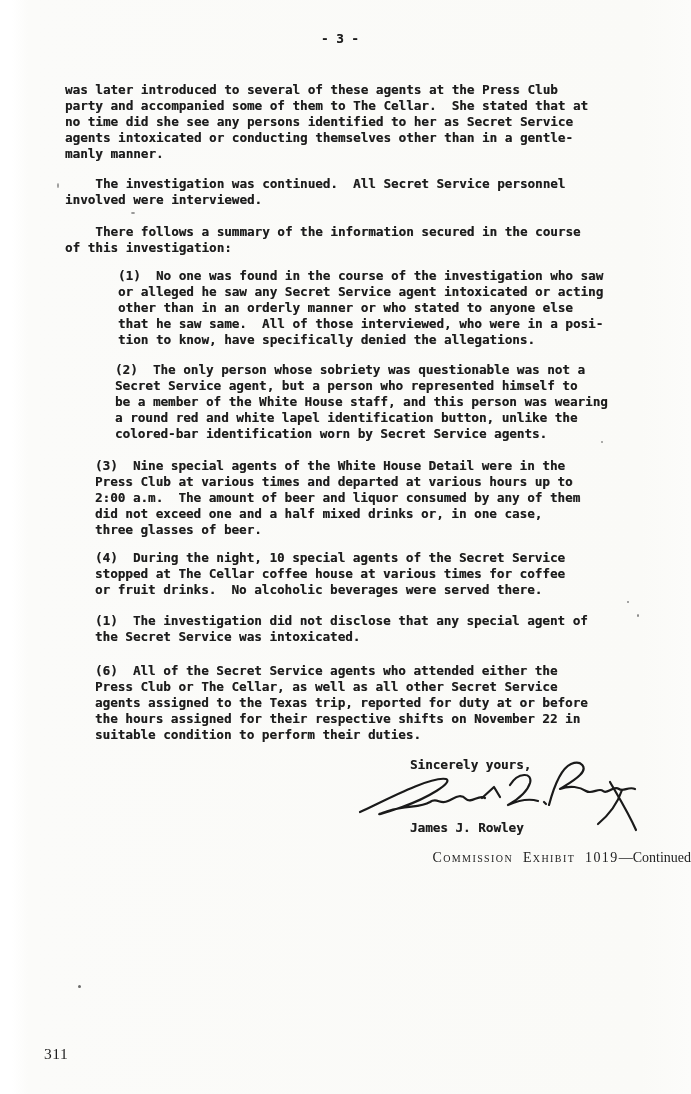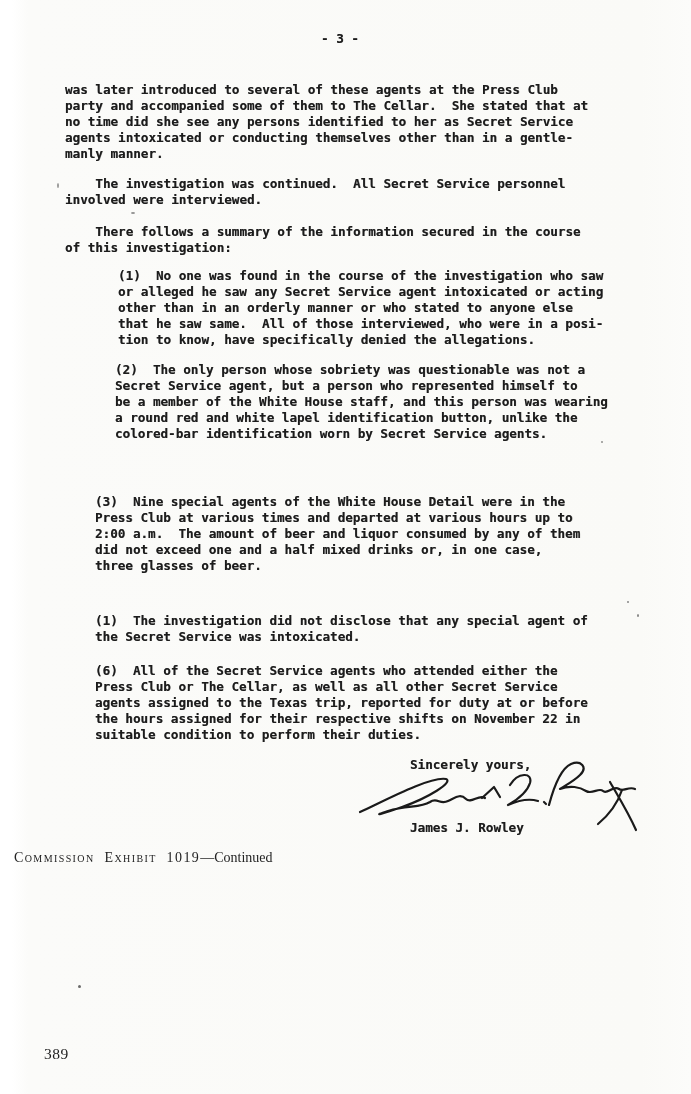--- a/index.html
+++ b/index.html
@@ -20,31 +20,31 @@
     font-weight:700;
     color:#1c1c1c;
     text-shadow:0.3px 0.3px 0.4px rgba(25,25,25,0.55);
   }
   #hdr-page-num{top:31px;left:0;right:11px;text-align:center;}
   #para-1{top:82px;left:65px;}
   #para-2{top:176px;left:65px;}
   #para-3{top:224px;left:65px;}
   #item-1{top:268px;left:95px;margin-left:23px;}
   #item-2{top:362px;left:95px;margin-left:20px;}
-  #item-3{top:458px;left:95px;margin-top:36px;}
+  #item-3{top:458px;left:95px;}
   #item-4{top:550px;left:95px;}
   #item-5{top:613px;left:95px;}
   #item-6{top:663px;left:95px;}
   #closing{top:757px;left:410px;}
   #typed-name{top:820px;left:410px;}
   #signature{position:absolute;top:760px;left:352px;width:292px;height:80px;}
   #signature path{fill:none;stroke:#1a1a1a;stroke-width:2.2;stroke-linecap:round;stroke-linejoin:round;}
   #caption{
     position:absolute;top:850px;left:14px;right:0;
-    text-align:left;
+    text-align:right;
     font-family:"Liberation Serif",serif;
     font-size:14px;color:#222;
   }
   #caption .sc{font-variant:small-caps;letter-spacing:1.4px;word-spacing:5px;}
   #footer-page-num{
     position:absolute;top:1045px;left:44px;
     font-family:"Liberation Serif",serif;
     font-size:15.5px;color:#1e1e1e;letter-spacing:0.5px;
   }
   .speck{position:absolute;background:#3a3a3a;border-radius:50%;opacity:0.75;}
@@ -85,20 +85,23 @@
 be a member of the White House staff, and this person was wearing
 a round red and white lapel identification button, unlike the
 colored-bar identification worn by Secret Service agents.</div>
 
   <div id="item-3" class="typed">(3)  Nine special agents of the White House Detail were in the
 Press Club at various times and departed at various hours up to
 2:00 a.m.  The amount of beer and liquor consumed by any of them
 did not exceed one and a half mixed drinks or, in one case,
 three glasses of beer.</div>
 
+  <div id="item-4" class="typed">(4)  During the night, 10 special agents of the Secret Service
+stopped at The Cellar coffee house at various times for coffee
+or fruit drinks.  No alcoholic beverages were served there.</div>
 
   <div id="item-5" class="typed">(1)  The investigation did not disclose that any special agent of
 the Secret Service was intoxicated.</div>
 
   <div id="item-6" class="typed">(6)  All of the Secret Service agents who attended either the
 Press Club or The Cellar, as well as all other Secret Service
 agents assigned to the Texas trip, reported for duty at or before
 the hours assigned for their respective shifts on November 22 in
 suitable condition to perform their duties.</div>
 
@@ -118,15 +121,15 @@
 
   <div id="caption"><span class="sc">Commission Exhibit 1019</span><span>—Continued</span></div>
 
   <div id="speck-1" class="speck"></div>
   <div id="speck-2" class="speck"></div>
   <div id="speck-3" class="speck"></div>
   <div id="speck-4" class="speck"></div>
   <div id="speck-5" class="speck"></div>
   <div id="speck-6" class="speck"></div>
 
-  <div id="footer-page-num">389</div>
+  <div id="footer-page-num">311</div>
 
 </div>
 
 </body></html>

